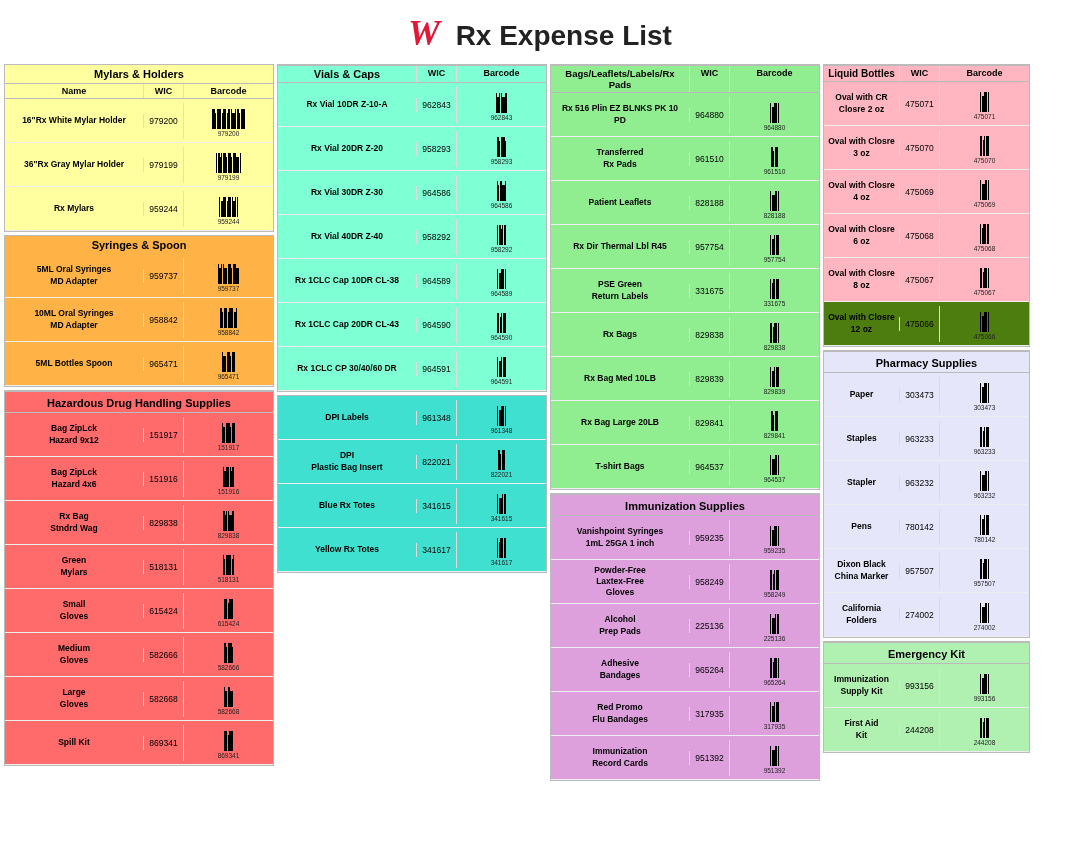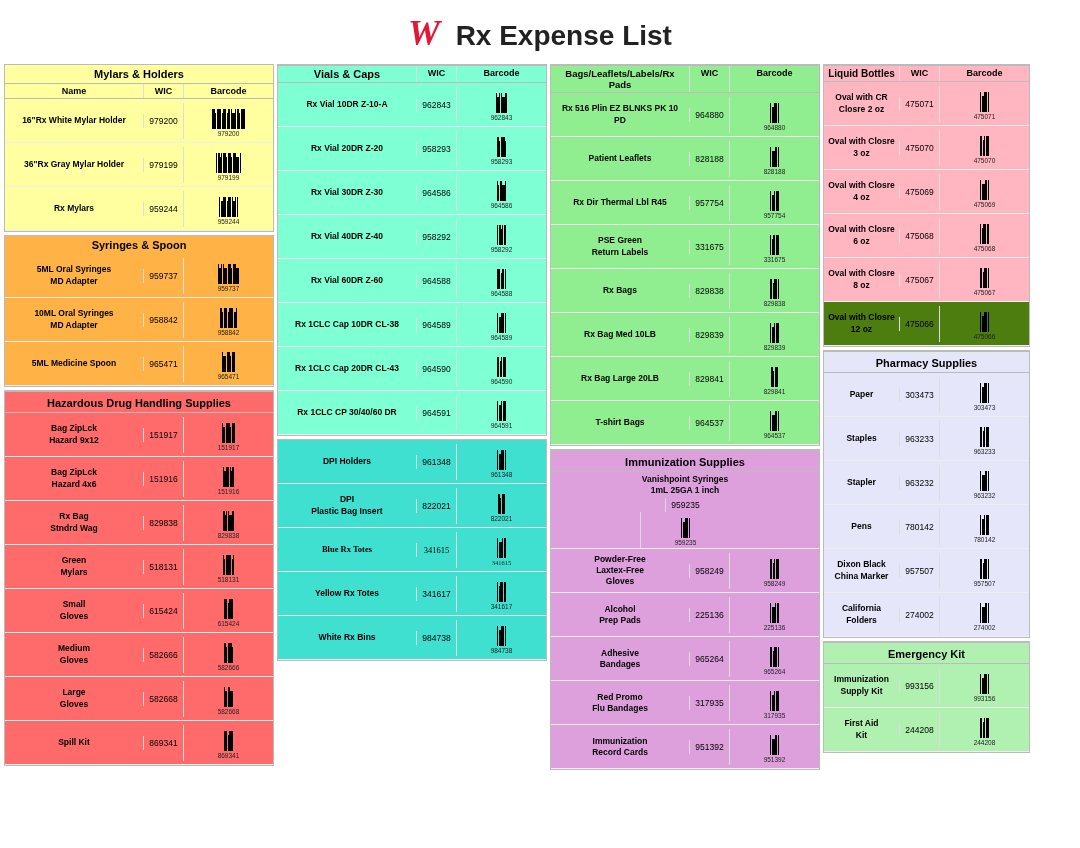--- a/index.html
+++ b/index.html
@@ -222,21 +222,21 @@
                 <span style="width:1px;height:16px;"></span>
                 <span style="width:3px;height:20px;"></span>
                 <span style="width:1px;height:20px;"></span>
                 <span style="width:2px;height:16px;"></span>
                 <span style="width:1px;height:20px;"></span>
           </div>
               <div class="bc-num">958842</div>
             </div>
         </div>
         <div class="panel-row bg-orange">
-          <div class="pr-name">5ML Medicine Spoon</div>
+          <div class="pr-name">5ML Bottles Spoon</div>
           <div class="pr-wic">965471</div>
           <div class="pr-barcode">
               <div class="bc">
             <span style="width:1px;height:20px;"></span>
                 <span style="width:3px;height:16px;"></span>
                 <span style="width:1px;height:20px;"></span>
                 <span style="width:2px;height:20px;"></span>
                 <span style="width:1px;height:16px;"></span>
                 <span style="width:1px;height:20px;"></span>
                 <span style="width:2px;height:20px;"></span>
@@ -428,33 +428,20 @@
             <span style="width:1px;height:20px;"></span>
                 <span style="width:2px;height:20px;"></span>
                 <span style="width:1px;height:16px;"></span>
                 <span style="width:1px;height:20px;"></span>
                 <span style="width:2px;height:20px;"></span>
           </div>
               <div class="bc-num">958292</div>
             </div>
         </div>
         <div class="panel-row bg-cyan">
-          <div class="pr-name">Rx Vial 60DR Z-60</div>
-          <div class="pr-wic">964588</div>
-          <div class="pr-barcode">
-              <div class="bc">
-            <span style="width:3px;height:20px;"></span>
-                <span style="width:1px;height:16px;"></span>
-                <span style="width:2px;height:20px;"></span>
-                <span style="width:1px;height:20px;"></span>
-          </div>
-              <div class="bc-num">964588</div>
-            </div>
-        </div>
-        <div class="panel-row bg-cyan">
           <div class="pr-name">Rx 1CLC Cap 10DR CL-38</div>
           <div class="pr-wic">964589</div>
           <div class="pr-barcode">
               <div class="bc">
             <span style="width:1px;height:20px;"></span>
                 <span style="width:2px;height:16px;"></span>
                 <span style="width:3px;height:20px;"></span>
                 <span style="width:1px;height:20px;"></span>
           </div>
               <div class="bc-num">964589</div>
@@ -483,21 +470,21 @@
                 <span style="width:1px;height:20px;"></span>
                 <span style="width:3px;height:20px;"></span>
           </div>
               <div class="bc-num">964591</div>
             </div>
         </div>
       </div>
 
       <div class="panel">
         <div class="panel-row" style="background:#40e0d0;">
-          <div class="pr-name">DPI Holders</div>
+          <div class="pr-name">DPI Labels</div>
           <div class="pr-wic">961348</div>
           <div class="pr-barcode">
               <div class="bc">
             <span style="width:1px;height:20px;"></span>
                 <span style="width:2px;height:16px;"></span>
                 <span style="width:3px;height:20px;"></span>
                 <span style="width:1px;height:20px;"></span>
           </div>
               <div class="bc-num">961348</div>
             </div>
@@ -508,21 +495,21 @@
           <div class="pr-barcode">
               <div class="bc">
             <span style="width:2px;height:20px;"></span>
                 <span style="width:1px;height:16px;"></span>
                 <span style="width:1px;height:20px;"></span>
                 <span style="width:2px;height:20px;"></span>
           </div>
               <div class="bc-num">822021</div>
             </div>
         </div>
-        <div class="panel-row" style="background:#40e0d0;font-family:Liberation Serif, serif;">
+        <div class="panel-row" style="background:#40e0d0;">
           <div class="pr-name">Blue Rx Totes</div>
           <div class="pr-wic">341615</div>
           <div class="pr-barcode">
               <div class="bc">
             <span style="width:1px;height:20px;"></span>
                 <span style="width:3px;height:16px;"></span>
                 <span style="width:1px;height:20px;"></span>
                 <span style="width:2px;height:20px;"></span>
           </div>
               <div class="bc-num">341615</div>
@@ -532,33 +519,20 @@
           <div class="pr-name">Yellow Rx Totes</div>
           <div class="pr-wic">341617</div>
           <div class="pr-barcode">
               <div class="bc">
             <span style="width:1px;height:20px;"></span>
                 <span style="width:1px;height:16px;"></span>
                 <span style="width:3px;height:20px;"></span>
                 <span style="width:2px;height:20px;"></span>
           </div>
               <div class="bc-num">341617</div>
-            </div>
-        </div>
-        <div class="panel-row" style="background:#40e0d0;">
-          <div class="pr-name">White Rx Bins</div>
-          <div class="pr-wic">984738</div>
-          <div class="pr-barcode">
-              <div class="bc">
-            <span style="width:1px;height:20px;"></span>
-                <span style="width:2px;height:16px;"></span>
-                <span style="width:3px;height:20px;"></span>
-                <span style="width:1px;height:20px;"></span>
-          </div>
-              <div class="bc-num">984738</div>
             </div>
         </div>
       </div>
     </div>
 
     <div style="display:flex;flex-direction:column;gap:3px;width:270px;">
 
       <div class="panel">
         <div class="panel-col-headers" style="background:#90ee90;">
           <div class="ph-name" style="font-size:9.5px;font-weight:bold;">Bags/Leaflets/Labels/Rx Pads</div>
@@ -572,20 +546,33 @@
               <div class="bc">
             <span style="width:1px;height:20px;"></span>
                 <span style="width:2px;height:16px;"></span>
                 <span style="width:3px;height:20px;"></span>
                 <span style="width:1px;height:20px;"></span>
           </div>
               <div class="bc-num">964880</div>
             </div>
         </div>
         <div class="panel-row" style="background:#90ee90;">
+          <div class="pr-name">Transferred<br>Rx Pads</div>
+          <div class="pr-wic">961510</div>
+          <div class="pr-barcode">
+              <div class="bc">
+            <span style="width:2px;height:20px;"></span>
+                <span style="width:1px;height:16px;"></span>
+                <span style="width:1px;height:20px;"></span>
+                <span style="width:2px;height:20px;"></span>
+          </div>
+              <div class="bc-num">961510</div>
+            </div>
+        </div>
+        <div class="panel-row" style="background:#90ee90;">
           <div class="pr-name">Patient Leaflets</div>
           <div class="pr-wic">828188</div>
           <div class="pr-barcode">
               <div class="bc">
             <span style="width:1px;height:20px;"></span>
                 <span style="width:3px;height:16px;"></span>
                 <span style="width:2px;height:20px;"></span>
                 <span style="width:1px;height:20px;"></span>
           </div>
               <div class="bc-num">828188</div>
@@ -666,21 +653,21 @@
                 <span style="width:2px;height:20px;"></span>
                 <span style="width:1px;height:20px;"></span>
           </div>
               <div class="bc-num">964537</div>
             </div>
         </div>
       </div>
 
       <div class="panel">
         <div class="sub-title" style="background:#dda0dd;">Immunization Supplies</div>
-        <div class="panel-row" style="background:#dda0dd;flex-direction:column;">
+        <div class="panel-row" style="background:#dda0dd;">
           <div class="pr-name">Vanishpoint Syringes<br>1mL 25GA 1 inch</div>
           <div class="pr-wic">959235</div>
           <div class="pr-barcode">
               <div class="bc">
             <span style="width:1px;height:20px;"></span>
                 <span style="width:2px;height:16px;"></span>
                 <span style="width:3px;height:20px;"></span>
                 <span style="width:1px;height:20px;"></span>
           </div>
               <div class="bc-num">959235</div>

